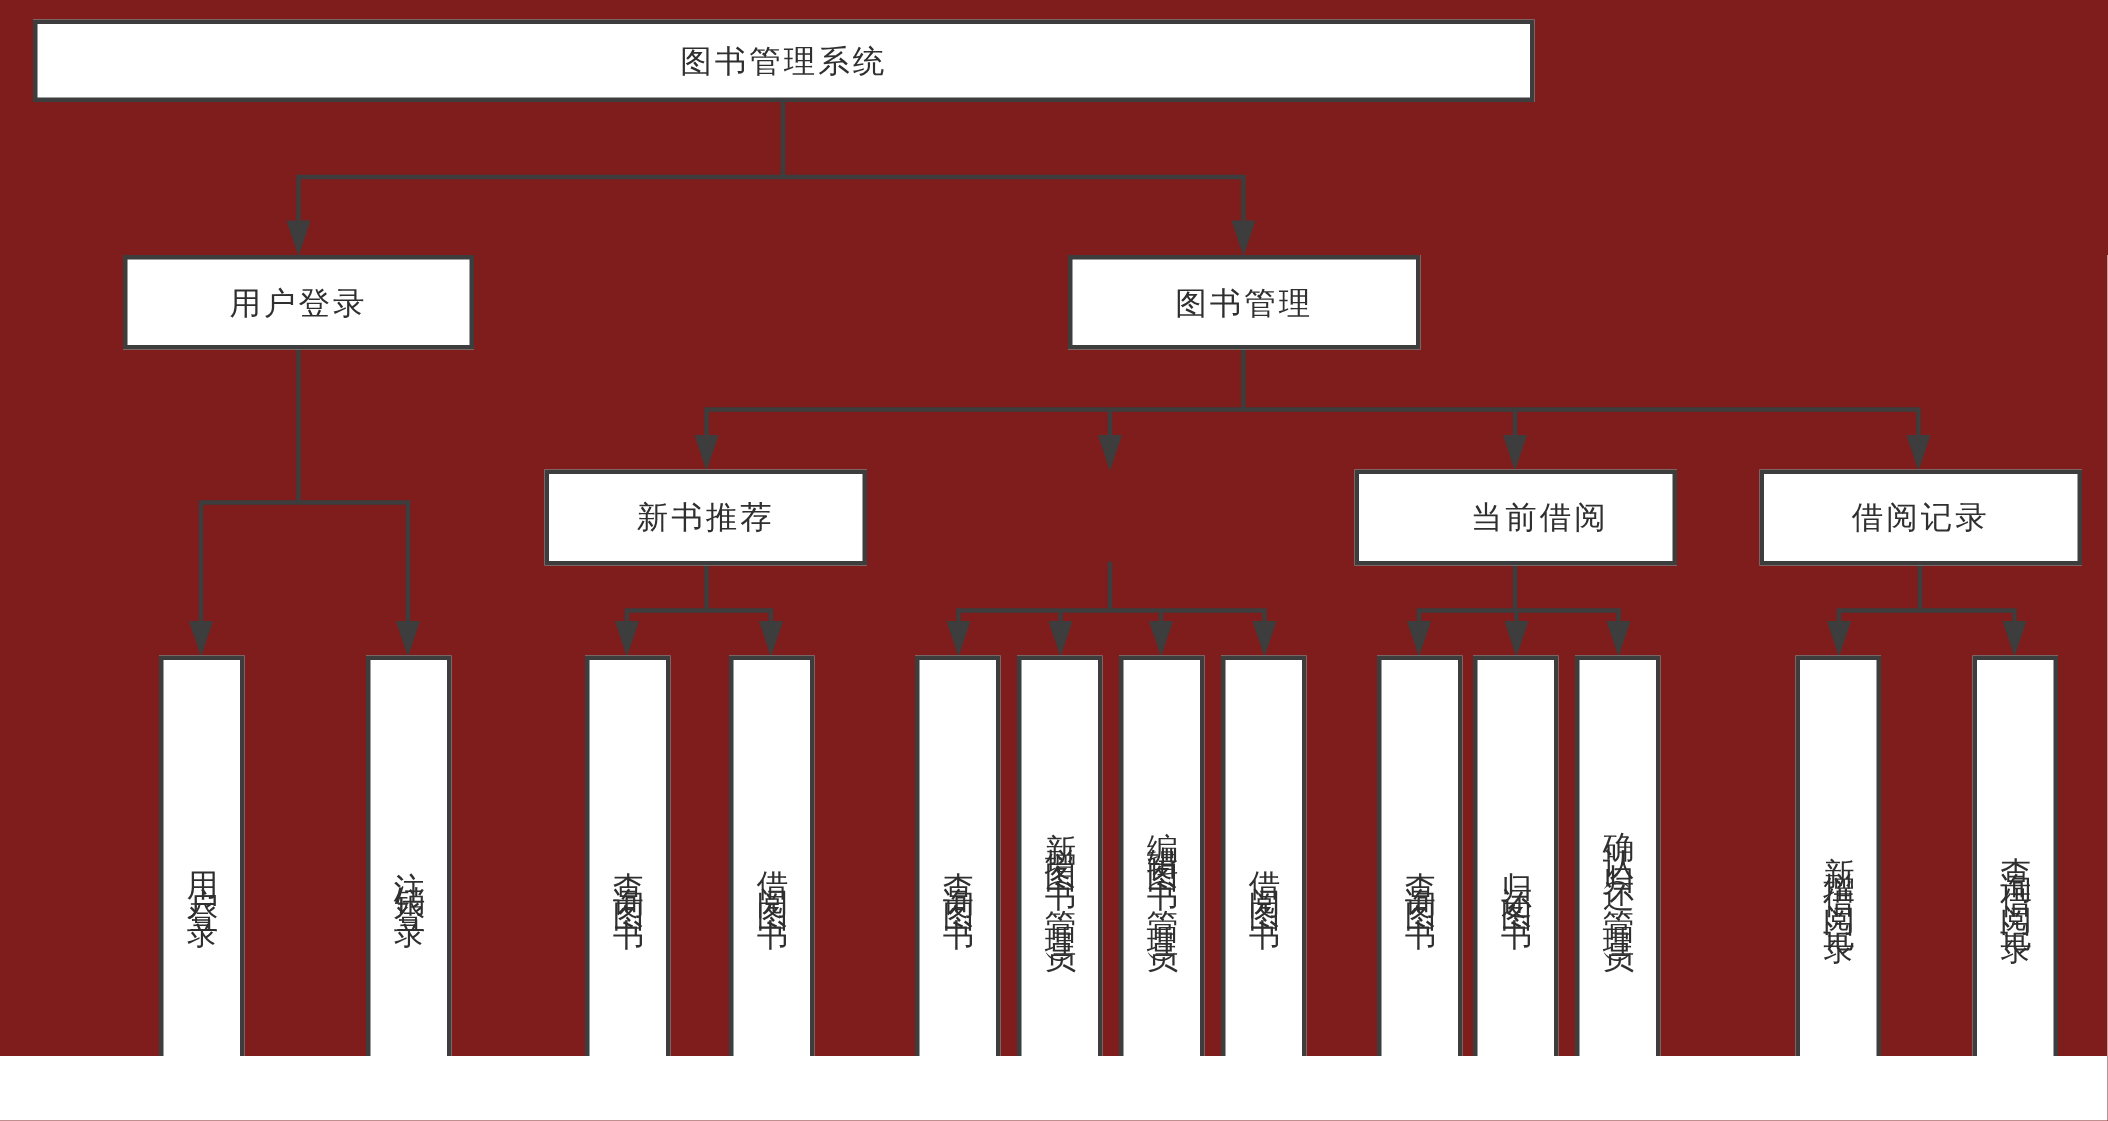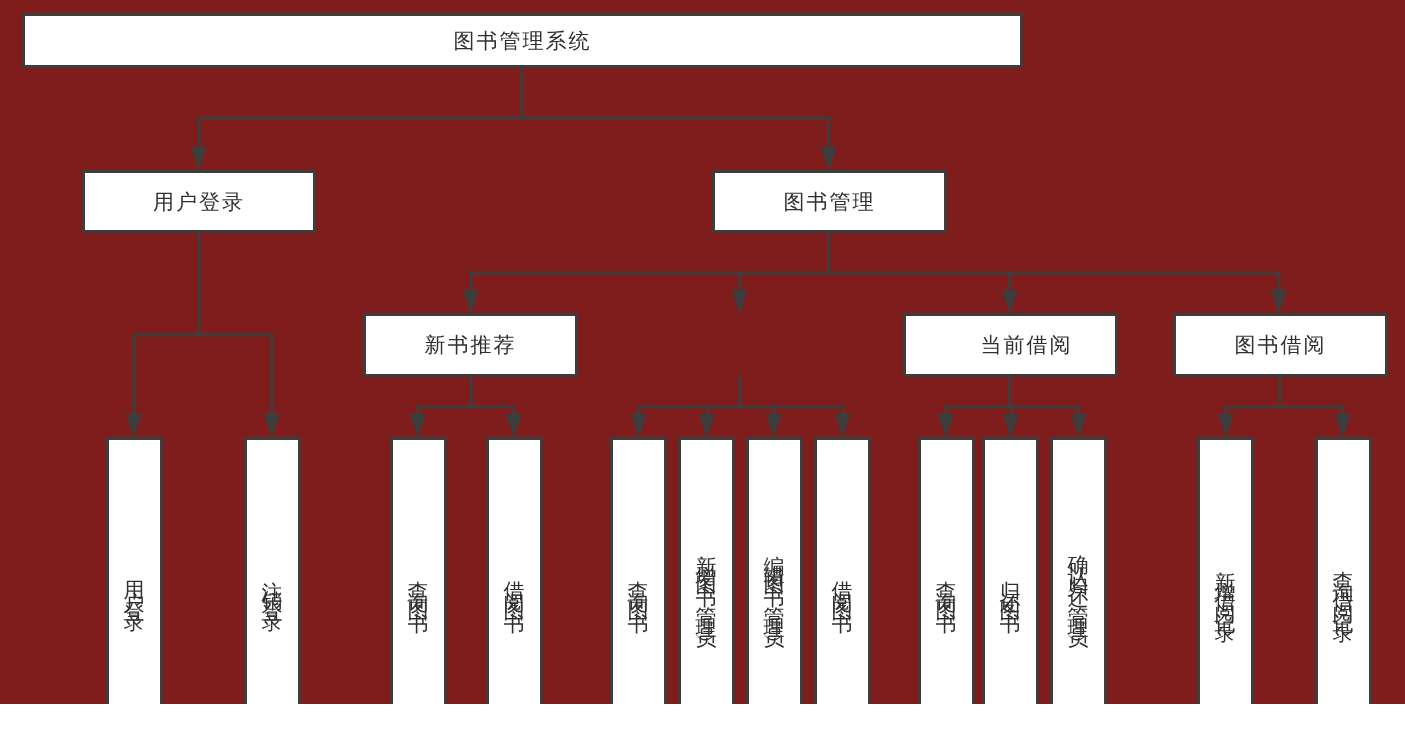--- a/index.html
+++ b/index.html
@@ -107,21 +107,21 @@
     </g>
   </svg>
 
   <div class="node hnode root">图书管理系统</div>
 
   <div class="node hnode" style="left:82px; top:170px; width:234px; height:63px;">用户登录</div>
   <div class="node hnode" style="left:363px; top:313px; width:215px; height:64px;">新书推荐</div>
 
   <div class="node hnode" style="left:712px; top:170px; width:235px; height:63px;">图书管理</div>
   <div class="node hnode" style="left:903px; top:313px; width:215px; height:64px;padding-left:32px;">当前借阅</div>
-  <div class="node hnode" style="left:1173px; top:313px; width:215px; height:64px;">图书借阅</div>
+  <div class="node hnode" style="left:1173px; top:313px; width:215px; height:64px;">借阅记录</div>
 
   <div class="node vnode" style="left:106px;">用户登录</div>
   <div class="node vnode" style="left:244px;">注销登录</div>
 
   <div class="node vnode" style="left:390px;">查询图书</div>
   <div class="node vnode" style="left:486px;">借阅图书</div>
 
   <div class="node vnode" style="left:610px;">查询图书</div>
   <div class="node vnode" style="left:678px;">新增图书（管理员）</div>
   <div class="node vnode" style="left:746px;">编辑图书（管理员）</div>

